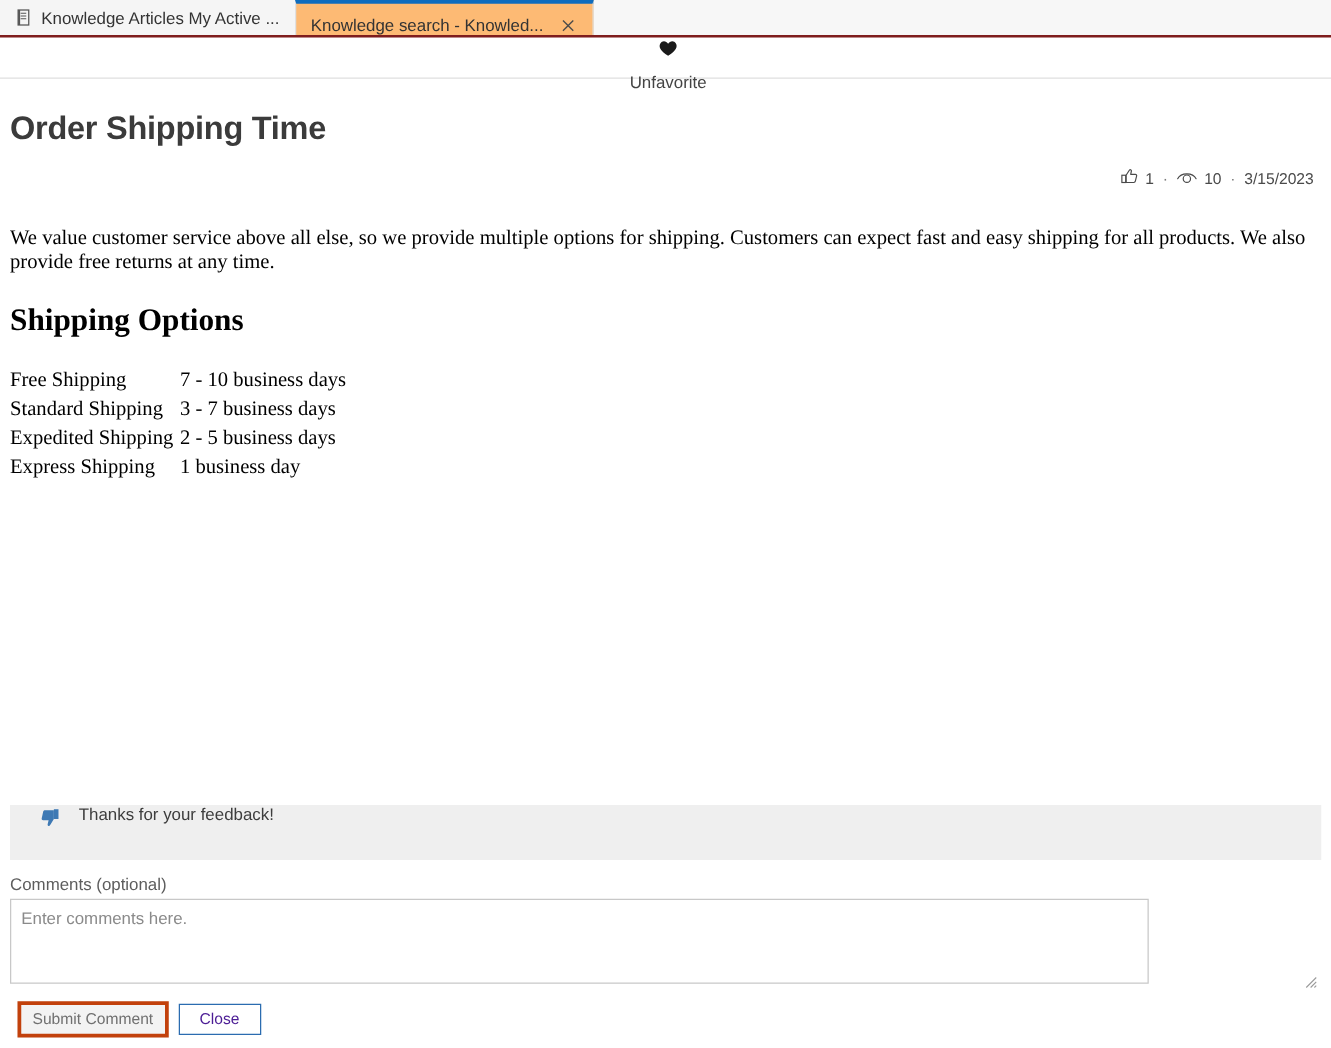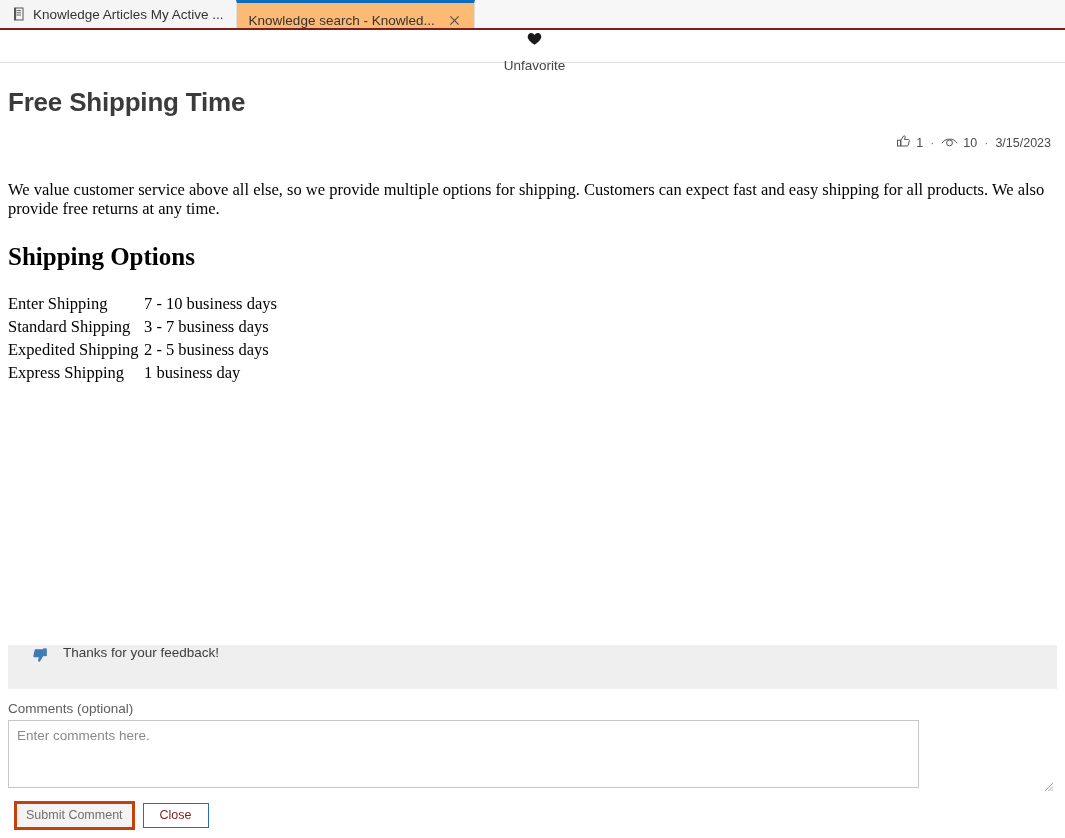--- a/index.html
+++ b/index.html
@@ -230,21 +230,21 @@
     line-height: 1.2;
   }
   .btn-submit {
     background: #f3f3f3;
     border: 3px solid #c2410c;
     color: #707070;
   }
   .btn-close {
     background: #ffffff;
     border: 1px solid #2b6cb0;
-    color: #7f1d1d;
+    color: #4c1d95;
     padding: 4px 16px;
   }
 </style>
 </head>
 <body>
 
 <div class="tabstrip">
 
   <div class="tab inactive">
     <span class="tab-favicon">
@@ -276,21 +276,21 @@
   <span class="fav-heart">
     <svg viewBox="0 0 18 18" width="17" height="17" aria-hidden="true">
       <path d="M9 15.5 C 2.2 11.2 0.8 7.6 2.4 5 C 4 2.4 7.4 2.7 9 5.3 C 10.6 2.7 14 2.4 15.6 5 C 17.2 7.6 15.8 11.2 9 15.5 Z" fill="#1a1a1a"></path>
     </svg>
   </span>
   <span class="fav-label">Unfavorite</span>
 </div>
 
 <div class="article">
 
-  <h1 class="article-title">Free Shipping Time</h1>
+  <h1 class="article-title">Order Shipping Time</h1>
 
   <div class="meta-row">
     <span class="meta-item">
       <span>
         <svg viewBox="0 0 16 16" width="15" height="15" aria-hidden="true">
           <path d="M5.2 6.6 L8.1 2.1 C 8.9 1.5 10 2.2 9.7 3.2 L 9.1 5.8 L13.1 5.8 C 13.9 5.8 14.4 6.5 14.2 7.2 L 13.1 11.7 C 12.95 12.4 12.4 12.8 11.8 12.8 L 5.2 12.8 Z" fill="none" stroke="#4a4a4a" stroke-width="1" stroke-linejoin="round"></path>
           <rect x="1.6" y="6.6" width="3.3" height="6.2" fill="none" stroke="#4a4a4a" stroke-width="1"></rect>
         </svg>
       </span>
       <span>1</span>
@@ -309,21 +309,21 @@
     <span>3/15/2023</span>
   </div>
 
   <p class="body-text">We value customer service above all else, so we provide multiple options for shipping. Customers can expect fast and easy shipping for all products. We also provide free returns at any time.</p>
 
   <h2 class="section-heading">Shipping Options</h2>
 
   <table class="ship-table">
     <tbody>
       <tr>
-        <td class="col-name">Enter Shipping</td>
+        <td class="col-name">Free Shipping</td>
         <td>7 - 10 business days</td>
       </tr>
       <tr>
         <td class="col-name">Standard Shipping</td>
         <td>3 - 7 business days</td>
       </tr>
       <tr>
         <td class="col-name">Expedited Shipping</td>
         <td>2 - 5 business days</td>
       </tr>

